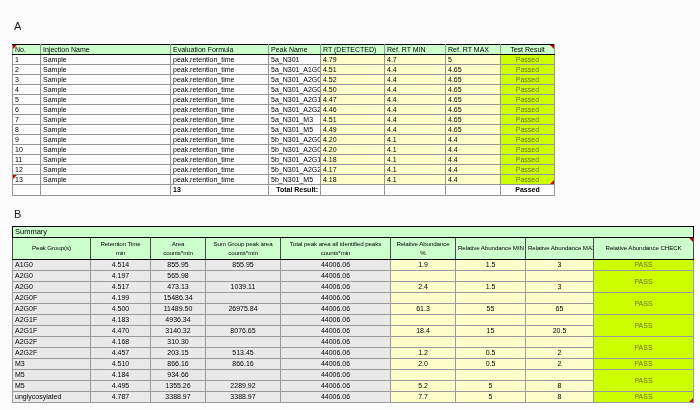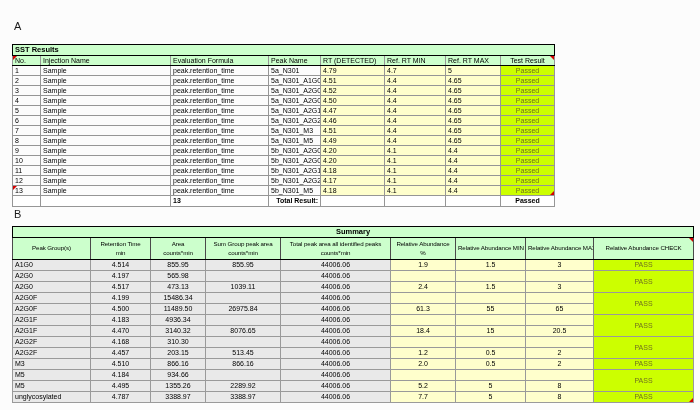--- a/index.html
+++ b/index.html
@@ -23,21 +23,21 @@
   .tblA .title{background:var(--header-green);font-weight:bold;font-size:7.5px;height:10px;line-height:10px;border:1px solid #000;}
   .tblA .head-row th{background:var(--header-green);border-bottom:1px solid #000;border-top:1px solid #000;}
   .tblA .head-row th.th-center{text-align:center;}
   .tblA td.c-yellow{background:var(--value-yellow);}
   .tblA td.c-pass{background:var(--pass-green);color:var(--pass-text);text-align:center;}
   .tblA .total-row td{font-weight:bold;height:10px;line-height:10px;background:#fff;color:#000;}
   .tblA .total-row td.t-label{text-align:right;}
   .tblA .total-row td.t-result{text-align:center;}
 
   .tblB th,.tblB td{border:1px solid #9a9a9a;font-size:7px;}
-  .tblB .title{background:var(--header-green);font-weight:bold;font-size:7.5px;height:10px;line-height:10px;border:1px solid #000;text-align:center;}
+  .tblB .title{background:var(--header-green);font-weight:normal;font-size:7.5px;height:10px;line-height:10px;border:1px solid #000;text-align:left;}
   .tblB .head-row th{background:var(--header-green);height:21px;text-align:center;vertical-align:middle;
                      font-size:6.2px;letter-spacing:-0.1px;line-height:1.3;border:1px solid #4a4a4a;border-bottom:1px solid #000;}
   .tblB tbody td{height:10px;line-height:10px;background:var(--cell-gray);text-align:center;}
   .tblB tbody td.g-name{text-align:left;}
   .tblB tbody td.c-yellow{background:var(--value-yellow);}
   .tblB tbody td.c-check{background:var(--pass-green);color:var(--pass-text);text-align:center;vertical-align:middle;}
   .tblB tbody.group{border:1px solid #000;}
 
   .marker{position:absolute;width:0;height:0;pointer-events:none;}
   .marker.tl{top:0;left:0;border-top:4px solid var(--marker-red);border-right:4px solid transparent;}
@@ -54,23 +54,20 @@
     <col style="width:28px">
       <col style="width:130px">
       <col style="width:98px">
       <col style="width:52px">
     <col style="width:64px">
       <col style="width:61px">
       <col style="width:55px">
       <col style="width:54px">
   </colgroup>
   <thead>
-    <tr>
-        <th class="title" colspan="8">SST Results</th>
-      </tr>
     <tr class="head-row" id="sst-head">
         <th>No.<span class="marker tl"></span></th>
         <th>Injection Name</th>
         <th>Evaluation Formula</th>
         <th>Peak Name</th>
         <th>RT (DETECTED)</th>
         <th>Ref. RT MIN</th>
         <th>Ref. RT MAX</th>
         <th class="th-center">Test Result<span class="marker tr"></span></th>
       </tr>

